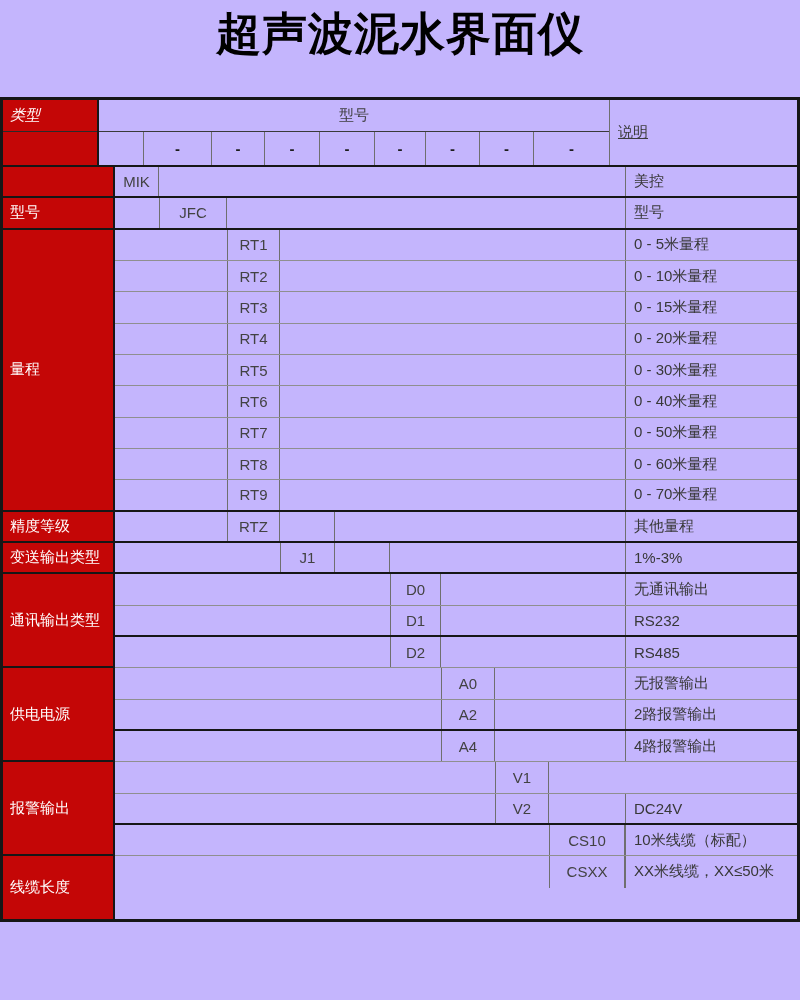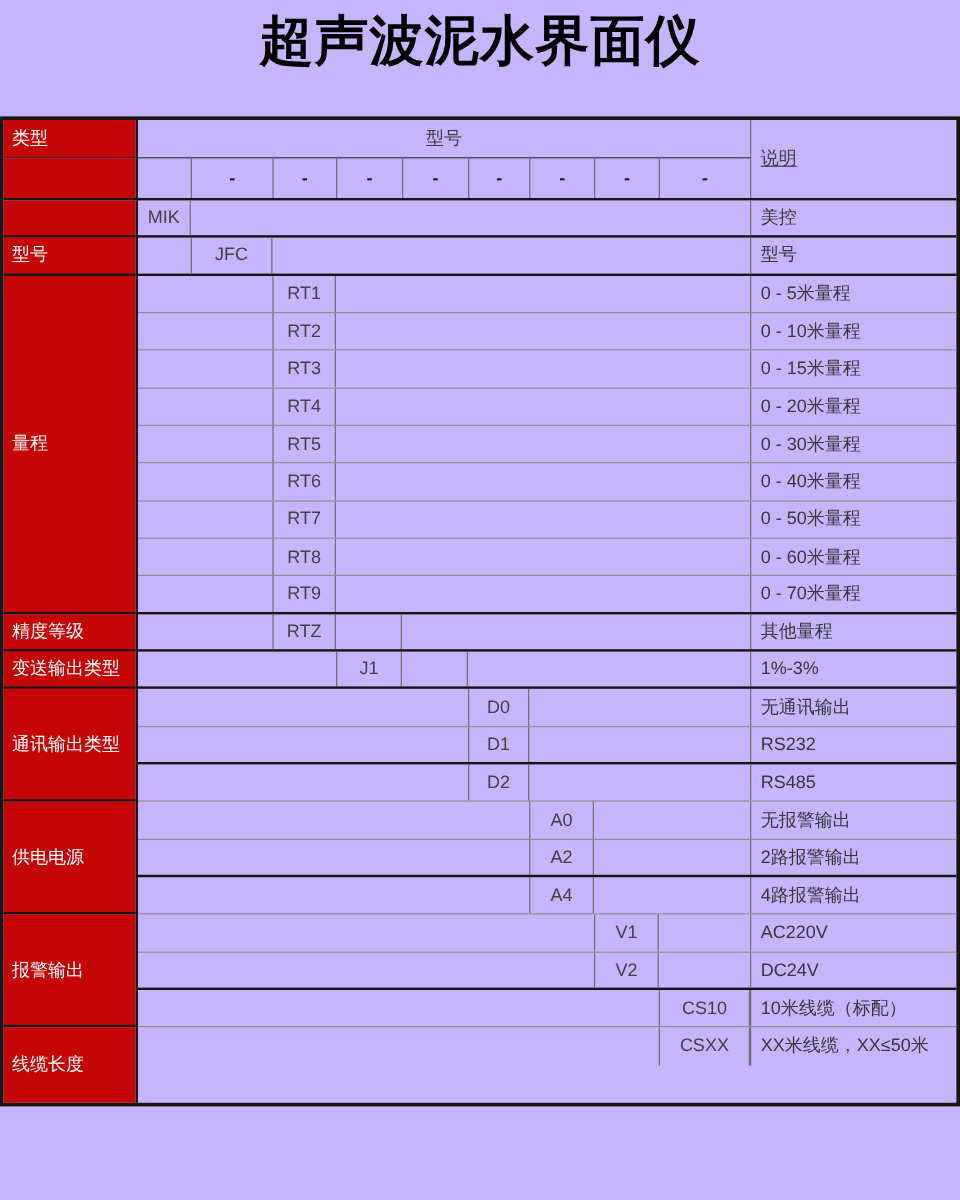--- a/index.html
+++ b/index.html
@@ -6,22 +6,22 @@
   .page{position:relative;width:800px;height:1000px;background:#c4b5fd;overflow:hidden;
         font-family:"Liberation Sans","DejaVu Sans",sans-serif;color:#383838;padding-left:20px;}
   .title{position:absolute;top:4px;left:0;width:800px;text-align:center;
          font-size:45px;font-weight:700;color:#000;letter-spacing:1px;}
   .model-table{position:absolute;left:0;top:97px;width:800px;height:825px;
                border:3px solid #161616;box-sizing:border-box;display:flex;flex-direction:column;
                font-size:15px;}
   
   .band{height:67px;display:flex;border-bottom:2px solid #161616;box-sizing:border-box;}
   .red{background:#c40606;color:#fff;}
-  .red-stack{width:112px;border-right:2px solid #161616;box-sizing:border-box;
-             display:flex;flex-direction:column;}
+  .red-stack{width:96px;border-right:2px solid #161616;box-sizing:border-box;
+             display:flex;flex-direction:column;font-style:italic;}
   .hr1{height:32px;box-sizing:border-box;border-bottom:1px solid #2a2a2a;
        display:flex;align-items:center;padding-left:7px;}
   .hr2{flex:1;}
   .mid{width:510px;display:flex;flex-direction:column;box-sizing:border-box;}
   .mid-top{height:32px;box-sizing:border-box;border-bottom:1px solid #3a3a3a;
            display:flex;align-items:center;justify-content:center;color:#3d3d3d;}
   .dash-row{flex:1;display:flex;}
   .dash-spacer{width:44px;box-sizing:border-box;}
   .dash-cell{box-sizing:border-box;border-left:1px solid #6f6f6f;display:flex;
              align-items:center;justify-content:center;font-weight:700;color:#1c1c1c;}
@@ -230,21 +230,20 @@
           <div class="cell w326"></div>
           <div class="cell code w54">A4</div>
           <div class="cell fill"></div>
           <div class="cell desc">4路报警输出</div>
         </div>
 
         <div class="row bg">
           <div class="cell w380"></div>
           <div class="cell code w54">V1</div>
           <div class="cell fill"></div>
-          <div class="cell desc">AC220V</div>
         </div>
 
         <div class="row bk">
           <div class="cell w380"></div>
           <div class="cell code w54">V2</div>
           <div class="cell fill"></div>
           <div class="cell desc">DC24V</div>
         </div>
 
         <div class="row bg">

